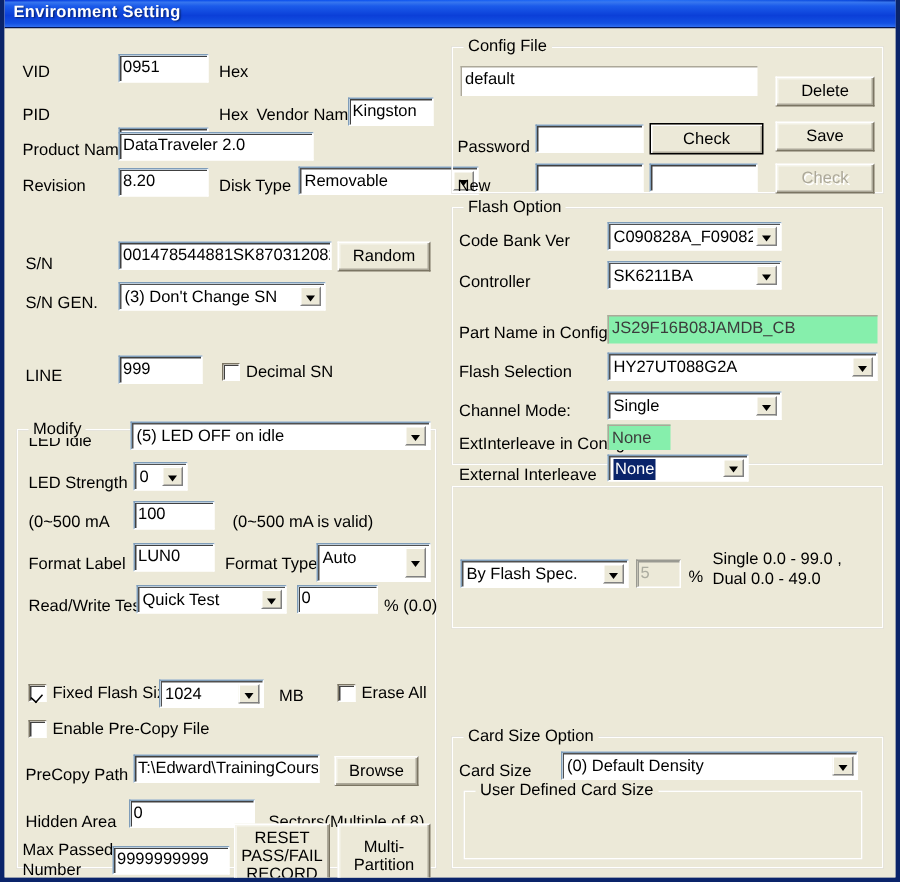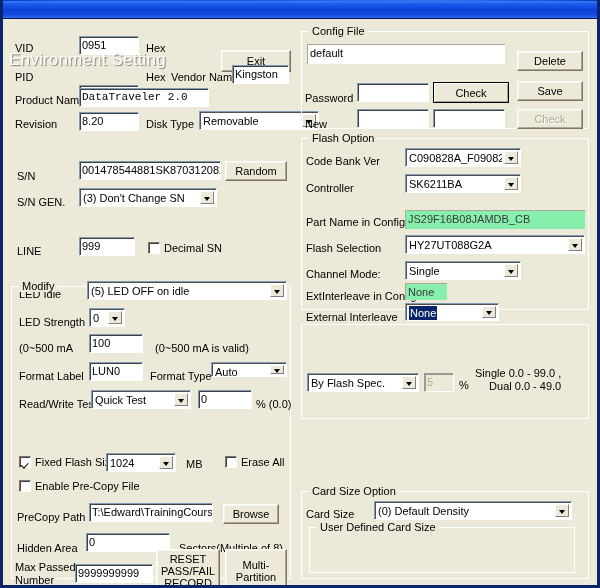--- a/index.html
+++ b/index.html
@@ -35,28 +35,27 @@
   .titlebar .tb-inner {
     position: absolute;
     left: 0; top: 1px;
     width: 600px;
     height: 17px;
     background: linear-gradient(to bottom, #3c7bf0 0%, #1b5bea 18%, #0b3fd8 55%, #1350e2 85%, #2f6df0 100%);
   }
   .titlebar .tb-title {
     position: absolute;
     left: 6px; top: 2px;
-    font-size: 17px;
-    font-weight: normal;
+    font-size: 11px;
+    font-weight: bold;
     color: #ffffff;
     letter-spacing: 0.2px;
     text-shadow: 1px 1px 1px rgba(0,0,0,0.45);
     white-space: nowrap;
     z-index: 3;
-    margin-top: 48px;
   }
 
   
   .client {
     position: absolute;
     left: 0; top: 19px;
     width: 594px;
     height: 566px;
     background: #ece9d8;
   }
@@ -239,30 +238,29 @@
     <div class="tb-inner"></div>
     <div class="tb-title">Environment Setting</div>
   </div>
 
   <div class="client">
 
     <div class="lbl" style="left:12px; top:23px;">VID</div>
     <div class="txt" style="left:76px; top:17px; width:60px; height:19px;">0951</div>
     <div class="lbl" style="left:143px; top:23px;">Hex</div>
 
-    <div class="btn" style="left:218px; top:31px; width:70px; height:22px;">Exit</div>
 
     <div class="lbl" style="left:12px; top:52px;">PID</div>
     <div class="txt" style="left:76px; top:46px; width:60px; height:19px;margin-top:20px;">1607</div>
     <div class="lbl" style="left:143px; top:52px;">Hex</div>
     <div class="lbl" style="left:168px; top:52px;">Vendor Name</div>
     <div class="txt" style="left:229px; top:46px; width:57px; height:19px;">Kingston</div>
 
     <div class="lbl" style="left:12px; top:75px;">Product Name</div>
-    <div class="txt" style="left:76px; top:69px; width:130px; height:19px;font-family:Liberation Mono, monospace;">DataTraveler 2.0</div>
+    <div class="txt" style="left:76px; top:69px; width:130px; height:19px;">DataTraveler 2.0</div>
 
     <div class="lbl" style="left:12px; top:99px;">Revision</div>
     <div class="txt" style="left:76px; top:93px; width:60px; height:19px;">8.20</div>
     <div class="lbl" style="left:143px; top:99px;">Disk Type</div>
     <div class="cmb" style="left:196px; top:92px; width:120px; height:19px;">
       <span class="cmb-val">Removable</span>
       <span class="arrow"></span>
     </div>
 
     <div class="lbl" style="left:14px; top:151px;">S/N</div>
@@ -299,21 +297,21 @@
       <span class="arrow"></span>
     </div>
 
     <div class="lbl" style="left:16px; top:323px;">(0~500 mA</div>
     <div class="txt" style="left:86px; top:315px; width:54px; height:19px;">100</div>
     <div class="lbl" style="left:152px; top:323px;">(0~500 mA is valid)</div>
 
     <div class="lbl" style="left:16px; top:351px;">Format Label</div>
     <div class="txt" style="left:86px; top:343px; width:54px; height:19px;">LUN0</div>
     <div class="lbl" style="left:147px; top:351px;">Format Type</div>
-    <div class="cmb" style="left:208px; top:343px; width:76px; height:15px;">
+    <div class="cmb" style="left:208px; top:343px; width:76px; height:26px;">
       <span class="cmb-val">Auto</span>
       <span class="arrow"></span>
     </div>
 
     <div class="lbl" style="left:16px; top:379px;">Read/Write Test</div>
     <div class="cmb" style="left:88px; top:371px; width:100px; height:19px;">
       <span class="cmb-val">Quick Test</span>
       <span class="arrow"></span>
     </div>
     <div class="txt" style="left:195px; top:371px; width:54px; height:19px;">0</div>
@@ -414,21 +412,21 @@
 
     <div class="grp" style="left:298px; top:305px; width:288px; height:95px;">
       <div class="grp-in"></div>
     </div>
     <div class="cmb" style="left:304px; top:354px; width:112px; height:19px;">
       <span class="cmb-val">By Flash Spec.</span>
       <span class="arrow"></span>
     </div>
     <div class="txt dis" style="left:421px; top:354px; width:30px; height:19px;">5</div>
     <div class="lbl" style="left:456px; top:360px;">%</div>
-    <div class="lbl multiline" style="left:472px; top:348px; line-height:13px;text-align:right;">Single 0.0 - 99.0 ,
+    <div class="lbl multiline" style="left:472px; top:348px; line-height:13px;">Single 0.0 - 99.0 ,
 Dual 0.0 - 49.0</div>
 
     <div class="grp" style="left:298px; top:472px; width:288px; height:88px;">
       <div class="grp-in"></div>
       <div class="grp-title">Card Size Option</div>
     </div>
     <div class="lbl" style="left:303px; top:489px;">Card Size</div>
     <div class="cmb" style="left:371px; top:482px; width:198px; height:19px;">
       <span class="cmb-val">(0) Default Density</span>
       <span class="arrow"></span>

